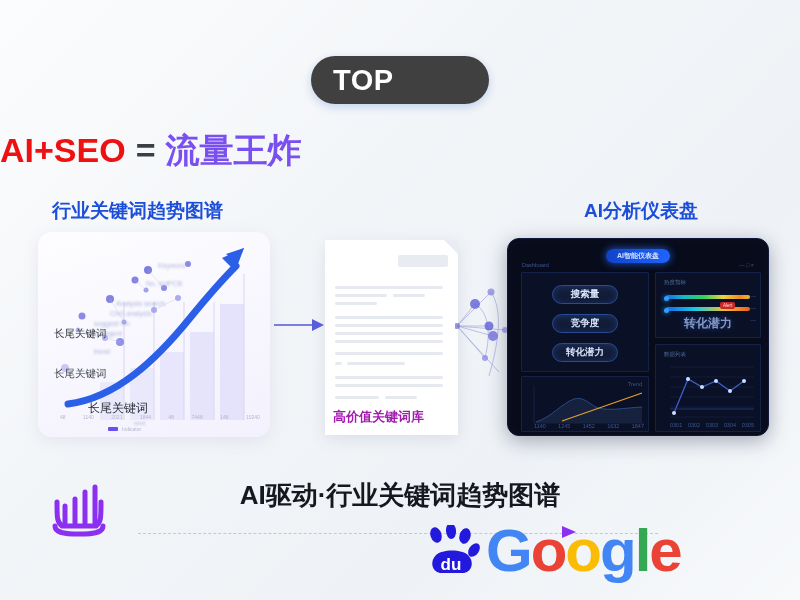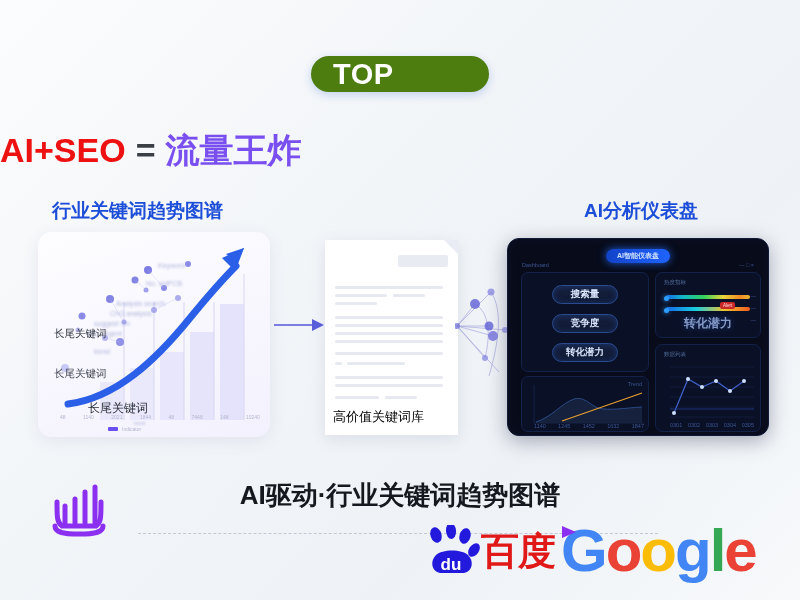--- a/index.html
+++ b/index.html
@@ -9,22 +9,22 @@
     overflow: hidden;
   }
   body {
     position: relative;
     background: linear-gradient(135deg, #fbfcfd 0%, #f2f5f8 40%, #eef2f6 70%, #f7f9fb 100%);
   }
 
   
   .top-badge {
     position: absolute; left: 311px; top: 56px;
-    width: 178px; height: 36px;
-    background: #4d7c0f;
+    width: 178px; height: 48px;
+    background: #404040;
     border-radius: 26px;
     box-shadow: 0 3px 10px rgba(20,80,200,.22);
     display: flex; align-items: center;
     padding-left: 22px;
   }
   .top-badge-text {
     color: #ffffff; font-size: 29px; font-weight: bold;
     letter-spacing: .5px;
   }
   .top-badge-circle {
@@ -109,21 +109,21 @@
   }
   .doc-line {
     position:absolute; height:3px; background:#e7e9f0; border-radius:2px;
   }
   .doc-block {
     position:absolute; right:10px; top:15px; width:50px; height:12px;
     background:#e9ebf2; border-radius:2px;
   }
   .doc-title {
     position:absolute; left:8px; bottom:9px;
-    font-size:13px; font-weight:normal; color:#000000; white-space:nowrap;
+    font-size:13px; font-weight:bold; color:#a21caf; white-space:nowrap;
   }
 
   
   .network { position:absolute; left:455px; top:272px; }
 
   
   .dash {
     position:absolute; left:507px; top:238px;
     width:262px; height:198px;
     background:#080c1c;
@@ -140,21 +140,21 @@
     color:#cfe1ff; font-size:7px; font-weight:bold; white-space:nowrap;
     box-shadow:0 0 8px rgba(40,110,255,.8);
     filter: blur(.25px);
   }
   .dash-corner { position:absolute; width:26px; height:2px; background:#1b4fd0; opacity:.75; }
   .dash-smalltext {
     position:absolute; color:#3c5590; font-size:5.5px; filter:blur(.4px); white-space:nowrap;
   }
   .panel {
     position:absolute; background:#0a1026;
-    border:1px solid #14224a; border-radius:7px;
+    border:1px solid #14224a; border-radius:1px;
   }
   .pill {
     position:absolute; left:50%; transform:translateX(-50%);
     width:66px; height:19px; border-radius:10px;
     background: linear-gradient(180deg,#16213f,#101932);
     border:1px solid #2a4b8e;
     display:flex; align-items:center; justify-content:center;
     color:#dce8ff; font-size:9.5px; font-weight:bold; white-space:nowrap;
     box-shadow: inset 0 0 6px rgba(40,90,200,.35);
   }
@@ -433,21 +433,20 @@
 <div class="logos">
   <div style="display:flex; align-items:center; gap:1px;">
     <svg width="56" height="52" viewBox="0 0 56 52">
       <ellipse cx="12" cy="10" rx="5.5" ry="8" fill="#2319dc" transform="rotate(-18 12 10)"></ellipse>
       <ellipse cx="27" cy="6" rx="5" ry="8" fill="#2319dc" transform="rotate(-4 27 6)"></ellipse>
       <ellipse cx="41" cy="11" rx="5.5" ry="8" fill="#2319dc" transform="rotate(16 41 11)"></ellipse>
       <ellipse cx="50" cy="25" rx="5" ry="7.5" fill="#2319dc" transform="rotate(34 50 25)"></ellipse>
       <path d="M 12 30 C 6 36, 7 46, 16 48 L 40 48 C 49 46, 50 36, 44 30 C 38 24, 18 24, 12 30 Z" fill="#2319dc"></path>
       <text x="27" y="45" font-size="17" font-weight="bold" fill="#ffffff" text-anchor="middle" font-family="Liberation Sans, sans-serif">du</text>
     </svg>
-    <span class="baidu-text">百度</span>
   </div>
   <div class="google-text">
     <span class="g-b">G</span><span class="g-r">o</span><span class="g-y">o</span><span class="g-b">g</span><span class="g-g">l</span><span class="g-r">e</span>
   </div>
 </div>
 
 <div class="cursor-arrow">
   <svg width="20" height="16" viewBox="0 0 20 16">
     <path d="M 2 2 L 16 8 L 2 14 Z" fill="#8b2ff0"></path>
   </svg>

